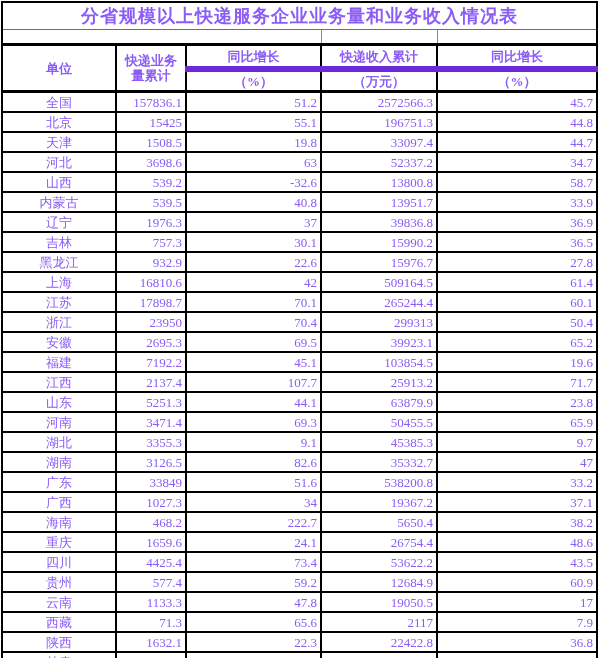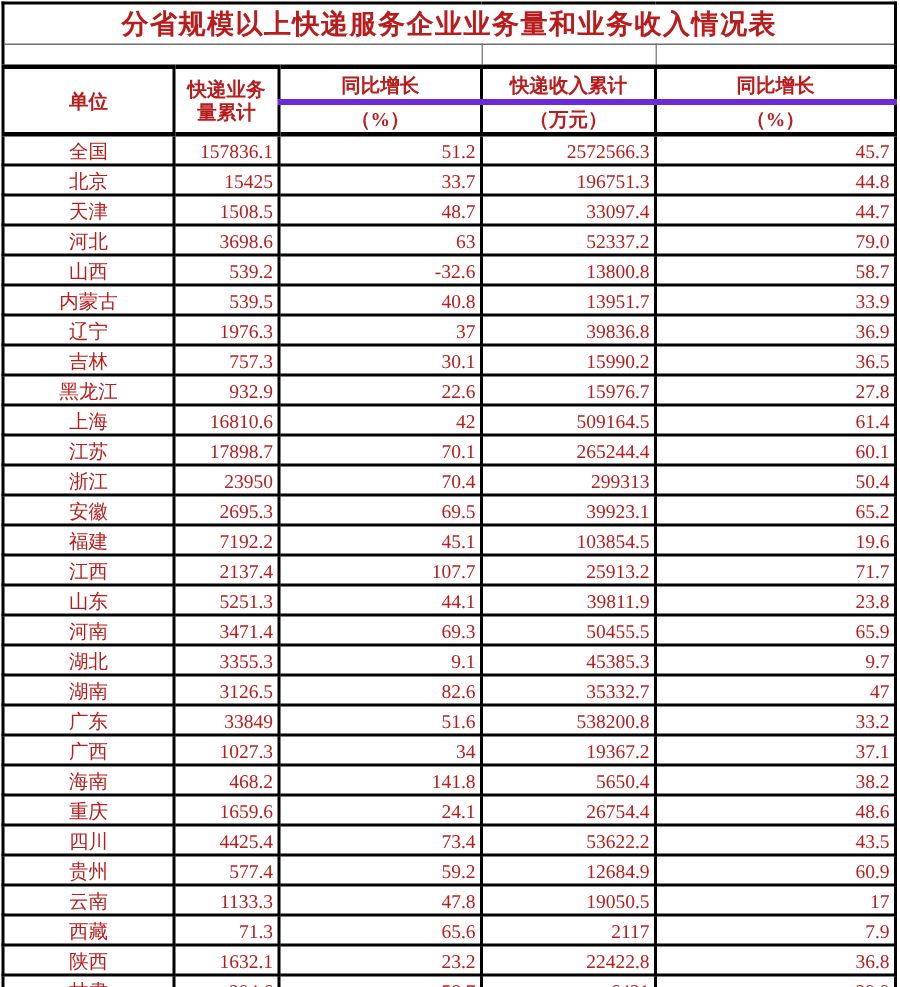--- a/index.html
+++ b/index.html
@@ -7,21 +7,21 @@
     padding: 0;
     background: #ffffff;
   }
   .sheet {
     position: relative;
     width: 600px;
     height: 658px;
     background: #ffffff;
     overflow: hidden;
     font-family: "Liberation Serif", "DejaVu Serif", serif;
-    color: #b91c1c;
+    color: #8b5cf6;
   }
   table.xl {
     border-collapse: collapse;
     table-layout: fixed;
     width: 595px;
     margin: 1px 0 0 1px;
     border: 2px solid #000000;
   }
   col.c-region  { width: 114px; }
   col.c-volume  { width: 70px;  }
@@ -62,21 +62,21 @@
     font-weight: bold;
     font-size: 13px;
     line-height: 15px;
   }
   td.h-span {
     border-top: 3px solid #a16207;
     border-bottom: 3px solid #000000;
   }
   td.h-top {
     border-top: 3px solid #000000;
-    border-bottom: 4px solid #6d28d9;
+    border-bottom: 6px solid #6d28d9;
     height: 18px;
   }
   td.h-sub {
     border-top: 1px solid #000000;
     border-bottom: 3px solid #000000;
     height: 16px;
   }
 
   
   tr.data-row td {
@@ -137,37 +137,37 @@
         <tr class="data-row">
           <td class="c-region-cell">全国</td>
           <td class="c-num-cell">157836.1</td>
           <td class="c-num-cell">51.2</td>
           <td class="c-num-cell">2572566.3</td>
           <td class="c-num-cell">45.7</td>
         </tr>
         <tr class="data-row">
           <td class="c-region-cell">北京</td>
           <td class="c-num-cell">15425</td>
-          <td class="c-num-cell">33.7</td>
+          <td class="c-num-cell">55.1</td>
           <td class="c-num-cell">196751.3</td>
           <td class="c-num-cell">44.8</td>
         </tr>
         <tr class="data-row">
           <td class="c-region-cell">天津</td>
           <td class="c-num-cell">1508.5</td>
-          <td class="c-num-cell">48.7</td>
+          <td class="c-num-cell">19.8</td>
           <td class="c-num-cell">33097.4</td>
           <td class="c-num-cell">44.7</td>
         </tr>
         <tr class="data-row">
           <td class="c-region-cell">河北</td>
           <td class="c-num-cell">3698.6</td>
           <td class="c-num-cell">63</td>
           <td class="c-num-cell">52337.2</td>
-          <td class="c-num-cell">79.0</td>
+          <td class="c-num-cell">34.7</td>
         </tr>
         <tr class="data-row">
           <td class="c-region-cell">山西</td>
           <td class="c-num-cell">539.2</td>
           <td class="c-num-cell">-32.6</td>
           <td class="c-num-cell">13800.8</td>
           <td class="c-num-cell">58.7</td>
         </tr>
         <tr class="data-row">
           <td class="c-region-cell">内蒙古</td>
@@ -236,21 +236,21 @@
           <td class="c-region-cell">江西</td>
           <td class="c-num-cell">2137.4</td>
           <td class="c-num-cell">107.7</td>
           <td class="c-num-cell">25913.2</td>
           <td class="c-num-cell">71.7</td>
         </tr>
         <tr class="data-row">
           <td class="c-region-cell">山东</td>
           <td class="c-num-cell">5251.3</td>
           <td class="c-num-cell">44.1</td>
-          <td class="c-num-cell">39811.9</td>
+          <td class="c-num-cell">63879.9</td>
           <td class="c-num-cell">23.8</td>
         </tr>
         <tr class="data-row">
           <td class="c-region-cell">河南</td>
           <td class="c-num-cell">3471.4</td>
           <td class="c-num-cell">69.3</td>
           <td class="c-num-cell">50455.5</td>
           <td class="c-num-cell">65.9</td>
         </tr>
         <tr class="data-row">
@@ -277,21 +277,21 @@
         <tr class="data-row">
           <td class="c-region-cell">广西</td>
           <td class="c-num-cell">1027.3</td>
           <td class="c-num-cell">34</td>
           <td class="c-num-cell">19367.2</td>
           <td class="c-num-cell">37.1</td>
         </tr>
         <tr class="data-row">
           <td class="c-region-cell">海南</td>
           <td class="c-num-cell">468.2</td>
-          <td class="c-num-cell">141.8</td>
+          <td class="c-num-cell">222.7</td>
           <td class="c-num-cell">5650.4</td>
           <td class="c-num-cell">38.2</td>
         </tr>
         <tr class="data-row">
           <td class="c-region-cell">重庆</td>
           <td class="c-num-cell">1659.6</td>
           <td class="c-num-cell">24.1</td>
           <td class="c-num-cell">26754.4</td>
           <td class="c-num-cell">48.6</td>
         </tr>
@@ -319,21 +319,21 @@
         <tr class="data-row">
           <td class="c-region-cell">西藏</td>
           <td class="c-num-cell">71.3</td>
           <td class="c-num-cell">65.6</td>
           <td class="c-num-cell">2117</td>
           <td class="c-num-cell">7.9</td>
         </tr>
         <tr class="data-row">
           <td class="c-region-cell">陕西</td>
           <td class="c-num-cell">1632.1</td>
-          <td class="c-num-cell">23.2</td>
+          <td class="c-num-cell">22.3</td>
           <td class="c-num-cell">22422.8</td>
           <td class="c-num-cell">36.8</td>
         </tr>
         <tr class="data-row">
           <td class="c-region-cell">甘肃</td>
           <td class="c-num-cell">294.6</td>
           <td class="c-num-cell">58.7</td>
           <td class="c-num-cell">6421</td>
           <td class="c-num-cell">29.9</td>
         </tr>

